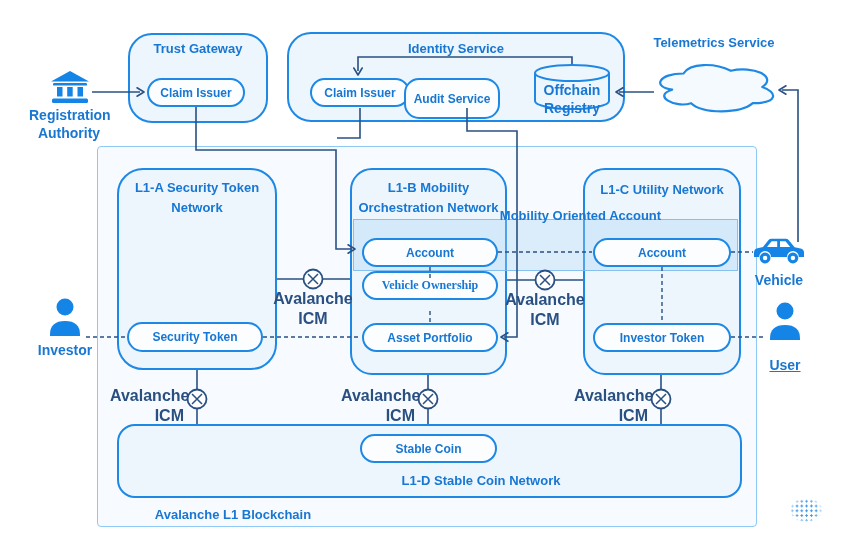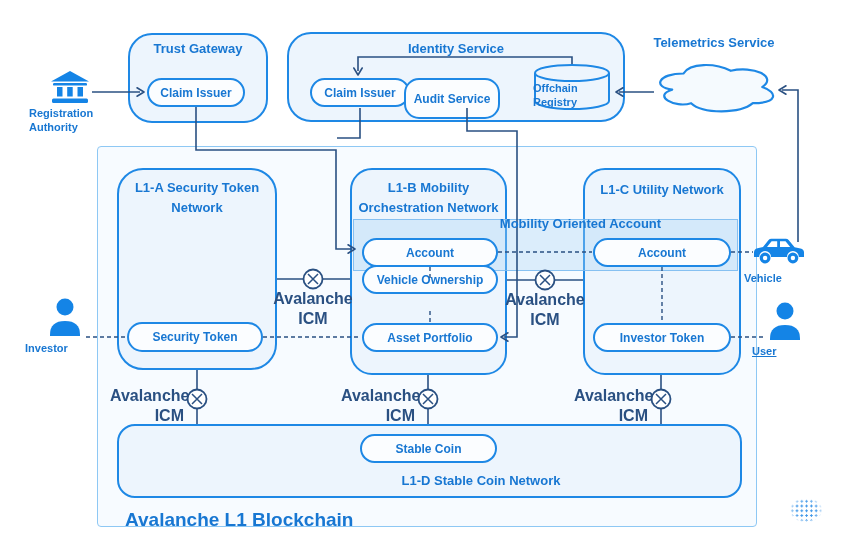--- a/index.html
+++ b/index.html
@@ -15,21 +15,21 @@
 
   .gbox{position:absolute;border:2.5px solid var(--accent);background:var(--boxfill);border-radius:24px;z-index:1;}
   .lbox{position:absolute;border:2.5px solid var(--accent);background:var(--boxfill);border-radius:22px;z-index:1;}
   .outer{position:absolute;border:1.5px solid #8ec8f4;background:#f7fbff;border-radius:4px;z-index:0;}
   .band{position:absolute;background:rgba(167,212,243,0.35);border:1px solid rgba(120,185,238,0.85);z-index:2;}
 
   .pill{position:absolute;border:2px solid var(--accent);border-radius:15px;background:var(--pillfill);
         color:var(--tblue);font-weight:bold;font-size:12px;display:flex;align-items:center;justify-content:center;
         z-index:3;text-align:center;}
   .btitle{position:absolute;color:var(--tblue);font-weight:bold;font-size:13px;text-align:center;line-height:1.55;z-index:3;}
-  .elabel{position:absolute;color:var(--tblue);font-weight:bold;font-size:11px;text-align:left;line-height:1.3;z-index:5;}
+  .elabel{position:absolute;color:var(--tblue);font-weight:bold;font-size:14px;text-align:center;line-height:1.3;z-index:5;}
   .icmlabel{position:absolute;color:var(--navy);font-weight:bold;font-size:16px;line-height:1.25;z-index:5;}
   .icmlabel span{display:block;}
   .icm-center{text-align:center;}
   .icm-right{text-align:right;}
 
   .icon{position:absolute;z-index:5;}
   svg.wires{position:absolute;left:0;top:0;width:850px;height:558px;z-index:4;pointer-events:none;}
   .w{fill:none;stroke:var(--navy);stroke-width:1.6;}
   .wd{fill:none;stroke:var(--navy);stroke-width:1.4;stroke-dasharray:4 3;}
   .ah{fill:none;stroke:var(--navy);stroke-width:1.6;stroke-linecap:round;stroke-linejoin:round;}
@@ -51,37 +51,37 @@
 
   <div class="gbox" style="left:128px;top:33px;width:140px;height:90px;"></div>
   <div class="gbox" style="left:287px;top:32px;width:338px;height:90px;"></div>
 
   <div class="lbox" style="left:117px;top:168px;width:160px;height:202px;border-radius:26px;"></div>
   <div class="lbox" style="left:350px;top:168px;width:157px;height:207px;"></div>
   <div class="lbox" style="left:583px;top:168px;width:158px;height:207px;"></div>
   <div class="lbox" style="left:117px;top:424px;width:625px;height:74px;border-radius:18px;"></div>
 
   <div class="band" style="left:353px;top:219px;width:385px;height:52px;"></div>
-  <div class="btitle" style="left:355px;top:214px;width:451px;z-index:5;">Mobility Oriented Account</div>
+  <div class="btitle" style="left:355px;top:206px;width:451px;z-index:5;">Mobility Oriented Account</div>
 
   <div class="btitle" style="left:128px;top:39px;width:140px;">Trust Gateway</div>
   <div class="btitle" style="left:287px;top:39px;width:338px;">Identity Service</div>
   <div class="btitle" style="left:634px;top:33px;width:160px;z-index:5;">Telemetrics Service</div>
   <div class="btitle" style="left:121px;top:178px;width:152px;">L1-A Security Token Network</div>
   <div class="btitle" style="left:352px;top:178px;width:153px;">L1-B Mobility Orchestration Network</div>
   <div class="btitle" style="left:585px;top:180px;width:154px;">L1-C Utility Network</div>
   <div class="btitle" style="left:117px;top:471px;width:728px;">L1-D Stable Coin Network</div>
-  <div class="btitle" style="left:125px;top:505px;width:260px;text-align:left;font-size:19px;">Avalanche L1 Blockchain</div>
+  <div class="btitle" style="left:103px;top:505px;width:260px;text-align:center;font-size:13px;">Avalanche L1 Blockchain</div>
 
   <div class="pill" style="left:147px;top:78px;width:98px;height:29px;">Claim Issuer</div>
   <div class="pill" style="left:310px;top:78px;width:100px;height:29px;">Claim Issuer</div>
   <div class="pill" style="left:404px;top:78px;width:96px;height:41px;">Audit Service</div>
   <div class="pill" style="left:127px;top:322px;width:136px;height:30px;">Security Token</div>
   <div class="pill" style="left:362px;top:238px;width:136px;height:29px;">Account</div>
-  <div class="pill" style="left:362px;top:265px;width:136px;height:29px;">Vehicle Ownership</div>
+  <div class="pill" style="left:362px;top:271px;width:136px;height:29px;font-family:Liberation Serif, serif;">Vehicle Ownership</div>
   <div class="pill" style="left:362px;top:323px;width:136px;height:29px;">Asset Portfolio</div>
   <div class="pill" style="left:593px;top:238px;width:138px;height:29px;">Account</div>
   <div class="pill" style="left:593px;top:323px;width:138px;height:29px;">Investor Token</div>
   <div class="pill" style="left:360px;top:434px;width:137px;height:29px;">Stable Coin</div>
 
   <svg class="icon" style="left:533px;top:64px;" width="78" height="46" viewBox="0 0 78 46">
     <path d="M2,9 C2,4.6 18.6,1 39,1 C59.4,1 76,4.6 76,9 V37 C76,41.4 59.4,45 39,45 C18.6,45 2,41.4 2,37 Z" fill="#edf5fd" stroke="#1e88e5" stroke-width="2"></path>
     <path d="M2,9 C2,13.4 18.6,17 39,17 C59.4,17 76,13.4 76,9" fill="none" stroke="#1e88e5" stroke-width="2"></path>
   </svg>
   <div class="elabel" style="left:533px;top:81px;width:78px;">Offchain Registry</div>
@@ -103,21 +103,21 @@
   <svg class="icon" style="left:47px;top:297px;" width="36" height="40" viewBox="0 0 36 40">
     <circle cx="18" cy="10" r="8.5" fill="#1484e6"></circle>
     <path d="M3,39 v-1.5 q0,-13.5 15,-13.5 q15,0 15,13.5 V39 Z" fill="#1484e6"></path>
   </svg>
   <div class="elabel" style="left:25px;top:341px;width:80px;">Investor</div>
 
   <svg class="icon" style="left:767px;top:301px;" width="36" height="40" viewBox="0 0 36 40">
     <circle cx="18" cy="10" r="8.5" fill="#1484e6"></circle>
     <path d="M3,39 v-1.5 q0,-13.5 15,-13.5 q15,0 15,13.5 V39 Z" fill="#1484e6"></path>
   </svg>
-  <div class="elabel" style="left:752px;top:344px;width:66px;text-decoration:underline;">User</div>
+  <div class="elabel" style="left:752px;top:356px;width:66px;text-decoration:underline;">User</div>
 
   <svg class="icon" style="left:750px;top:234px;" width="58" height="34" viewBox="0 0 58 34">
     <path d="M4,23 V18.5 Q4,15 7.5,14.2 L13,13.1 18.6,6 Q19.6,4.8 21.4,4.8 H35.8 Q37.6,4.8 38.6,6 L44.6,13.3 50.5,14.5 Q54,15.3 54,18.5 V23 H48.8 A5.9,5.9 0 0 0 37,23 H21 A5.9,5.9 0 0 0 9.2,23 Z" fill="#1484e6"></path>
     <path d="M21.6,7.3 L17,13 H27.2 V7.3 Z" fill="#ffffff"></path>
     <path d="M30,7.3 V13 H40.2 L35.5,7.3 Z" fill="#ffffff"></path>
     <circle cx="15.1" cy="24" r="5.4" fill="#1484e6"></circle>
     <circle cx="15.1" cy="24" r="2.2" fill="#ffffff"></circle>
     <circle cx="42.9" cy="24" r="5.4" fill="#1484e6"></circle>
     <circle cx="42.9" cy="24" r="2.2" fill="#ffffff"></circle>
   </svg>

